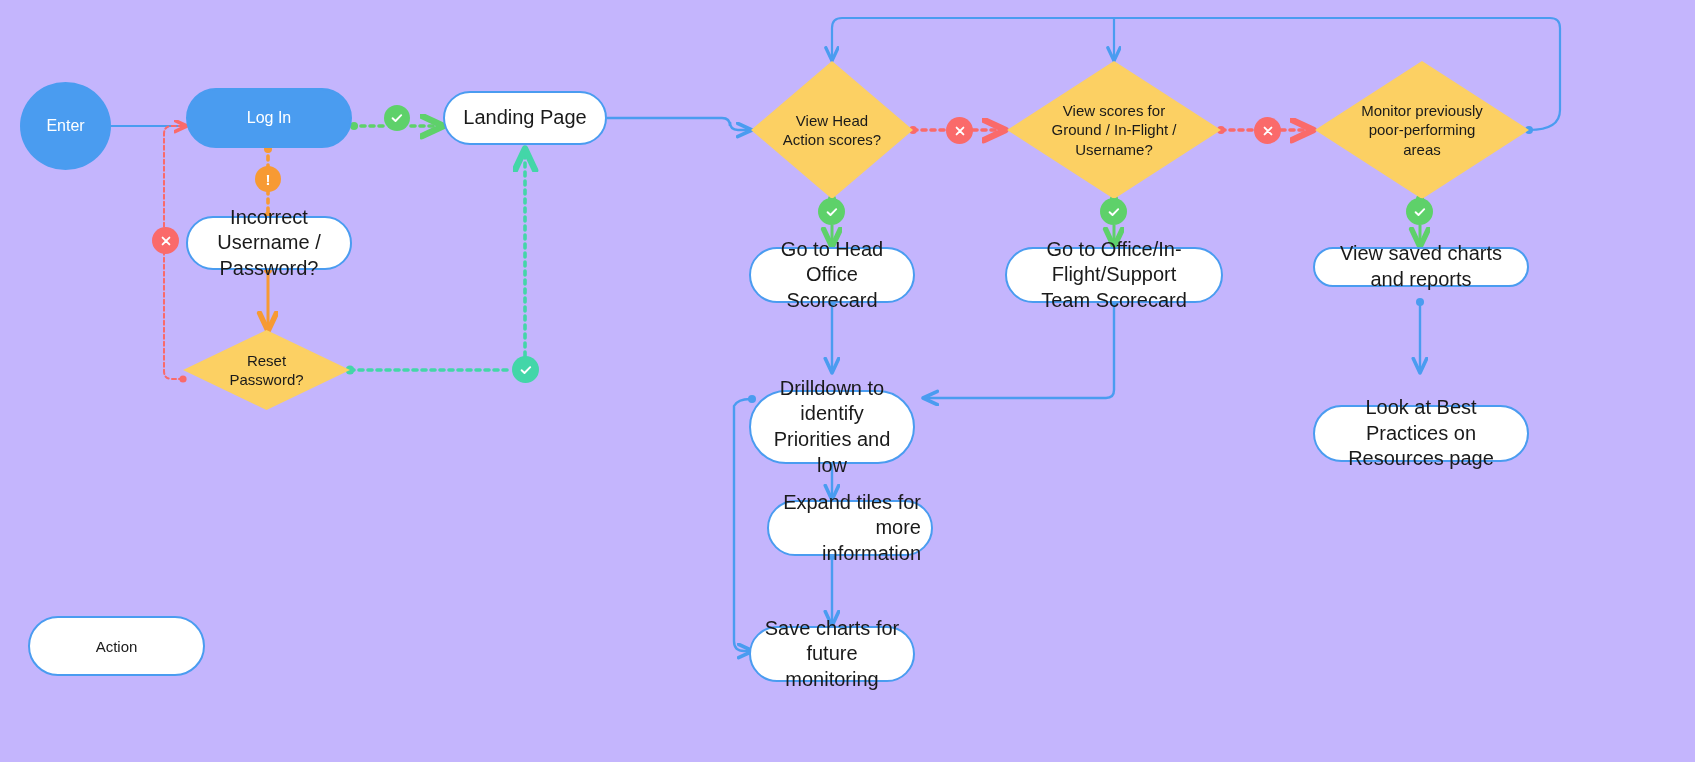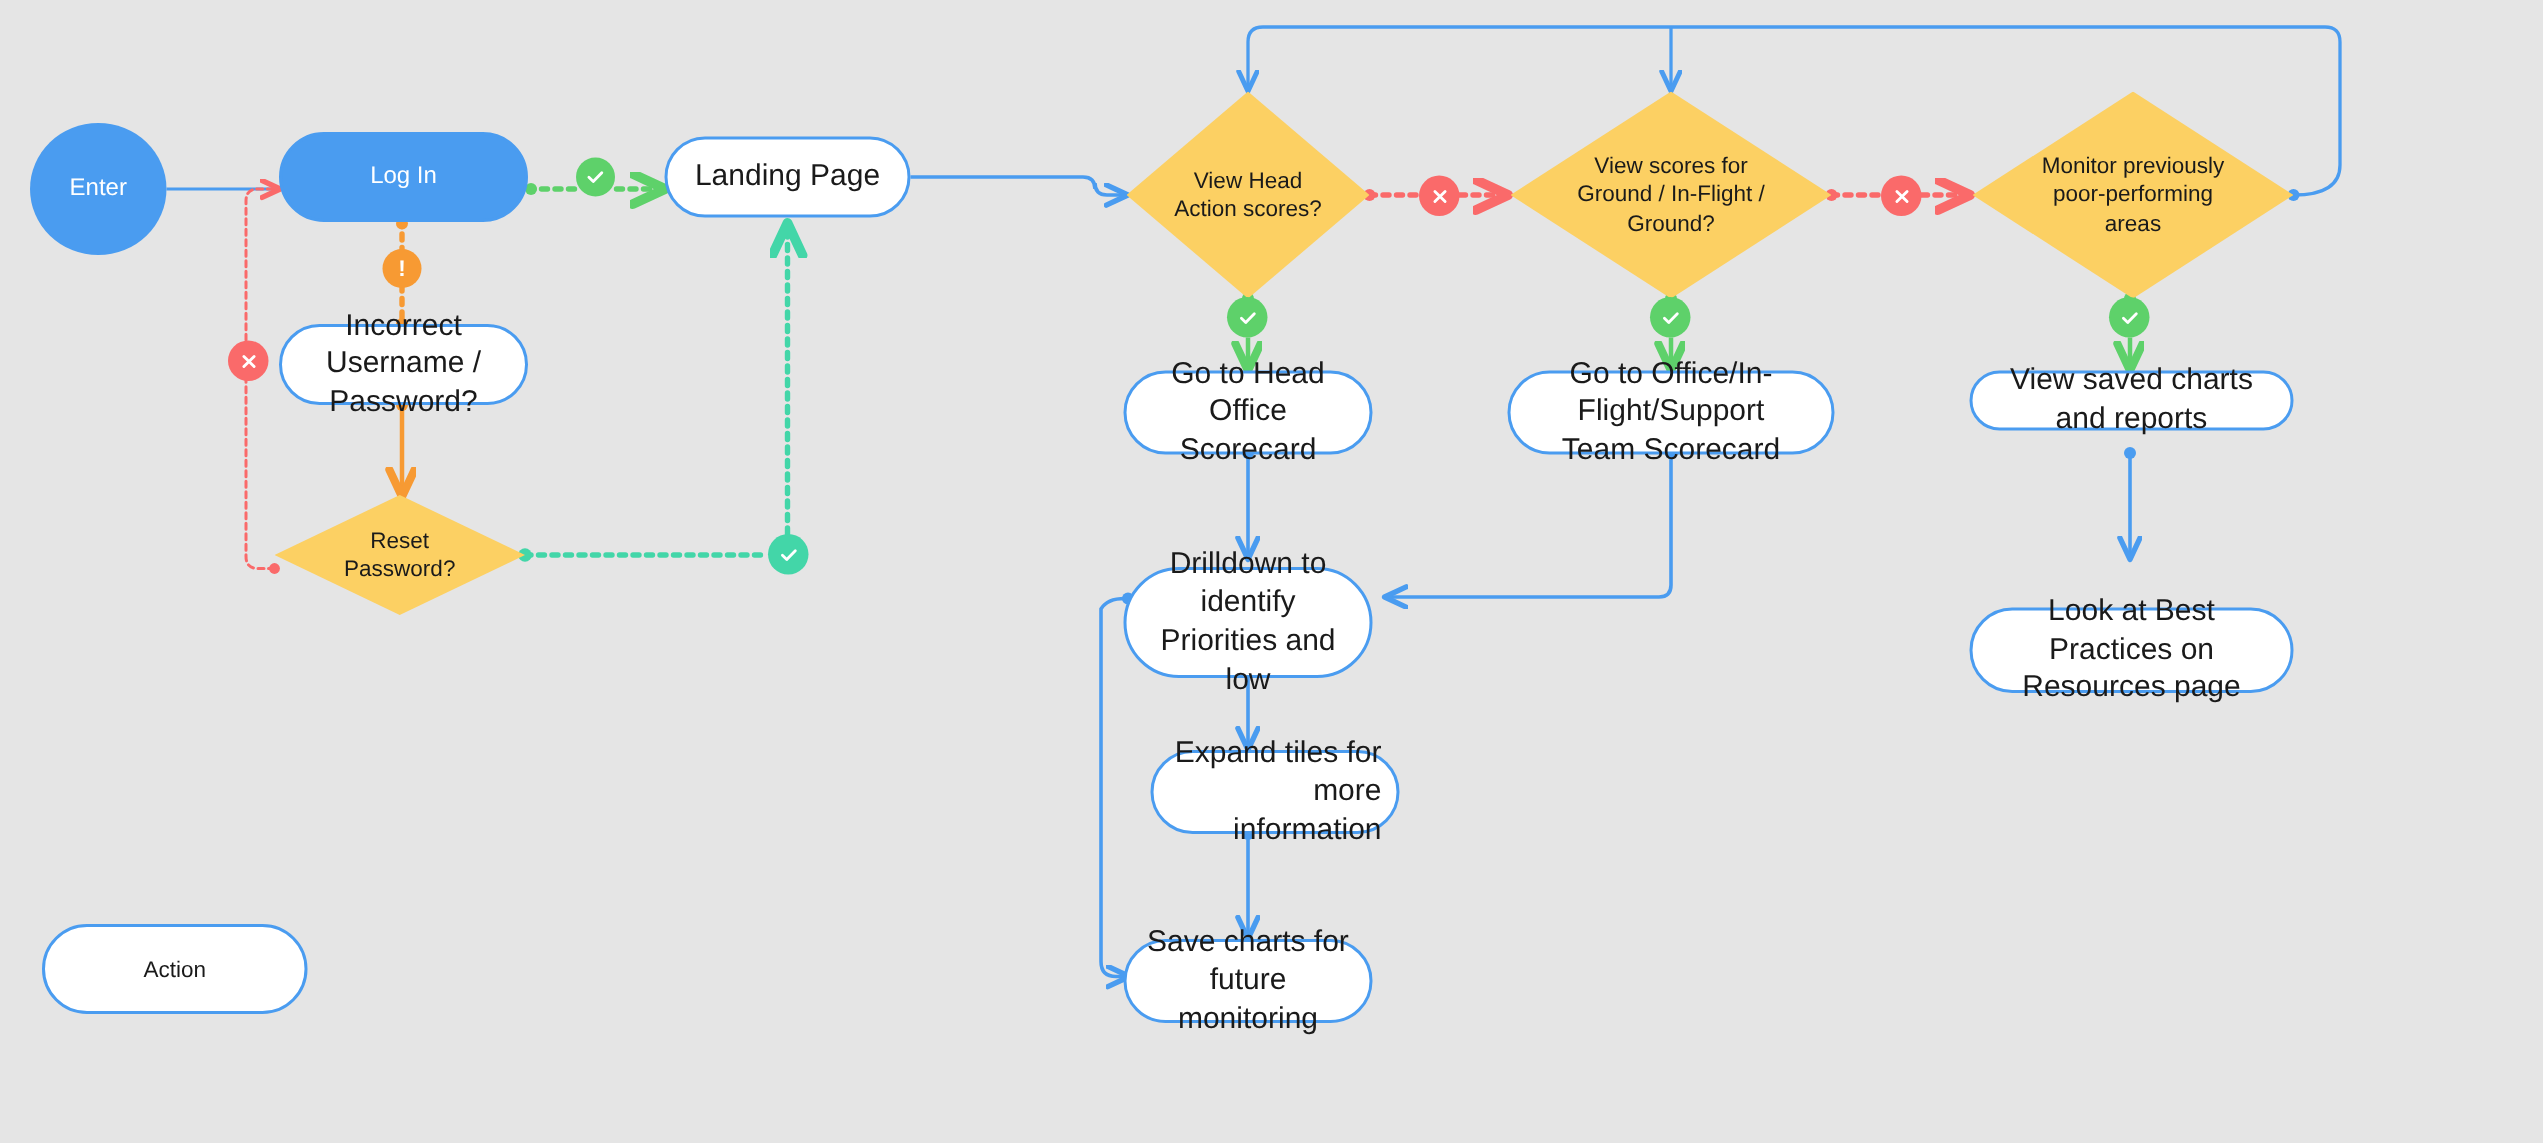--- a/index.html
+++ b/index.html
@@ -1,20 +1,20 @@
 <!DOCTYPE html>
 <html><head>
 <meta charset="utf-8">
 <style>
   html,body{margin:0;padding:0;background:#000;}
   body{
     font-family:"Liberation Sans","DejaVu Sans",sans-serif;
     width:1695px;height:762px;overflow:hidden;position:relative;
   }
-  #stage{position:absolute;left:0;top:0;width:1695px;height:762px;background:#e5e5e5;}
+  #stage{position:absolute;left:0;top:0;width:1695px;height:762px;background:#c4b5fd;}
   svg#edges{position:absolute;left:0;top:0;width:1695px;height:762px;}
 
   .node{position:absolute;box-sizing:border-box;display:flex;align-items:center;
         justify-content:center;text-align:center;line-height:1.28;}
   .node .lbl{display:block;padding:0 10px;}
 
   
   .n-terminator{
     background:#4a9cf0;border-radius:50%;color:#ffffff;font-size:16px;
   }
@@ -178,21 +178,21 @@
       <span>View Head</span><br>
       <span>Action scores?</span>
     </span>
   </div>
 
   <div class="node n-decision" style="left:1007px;top:61px;width:214px;height:138px;">
     <div class="dia"></div>
     <span class="lbl">
       <span>View scores for</span><br>
       <span>Ground / In-Flight /</span><br>
-      <span>Ground?</span>
+      <span>Username?</span>
     </span>
   </div>
 
   <div class="node n-decision" style="left:1315px;top:61px;width:214px;height:138px;">
     <div class="dia"></div>
     <span class="lbl">
       <span>Monitor previously</span><br>
       <span>poor-performing</span><br>
       <span>areas</span>
     </span>
@@ -209,21 +209,21 @@
     <span class="lbl">
       <span>Go to Office/In-Flight/Support</span><br>
       <span>Team Scorecard</span>
     </span>
   </div>
 
   <div class="node n-action" style="left:1313px;top:247px;width:216px;height:40px;">
     <span class="lbl">View saved charts and reports</span>
   </div>
 
-  <div class="node n-action" style="left:749px;top:378px;width:166px;height:74px;align-items:center;">
+  <div class="node n-action" style="left:749px;top:390px;width:166px;height:74px;align-items:center;">
     <span class="lbl">
       <span>Drilldown to identify</span><br>
       <span>Priorities and low</span>
     </span>
   </div>
 
   <div class="node n-action" style="left:1313px;top:373px;width:216px;height:57px;margin-top:32px;">
     <span class="lbl">
       <span>Look at Best Practices on</span><br>
       <span>Resources page</span>

